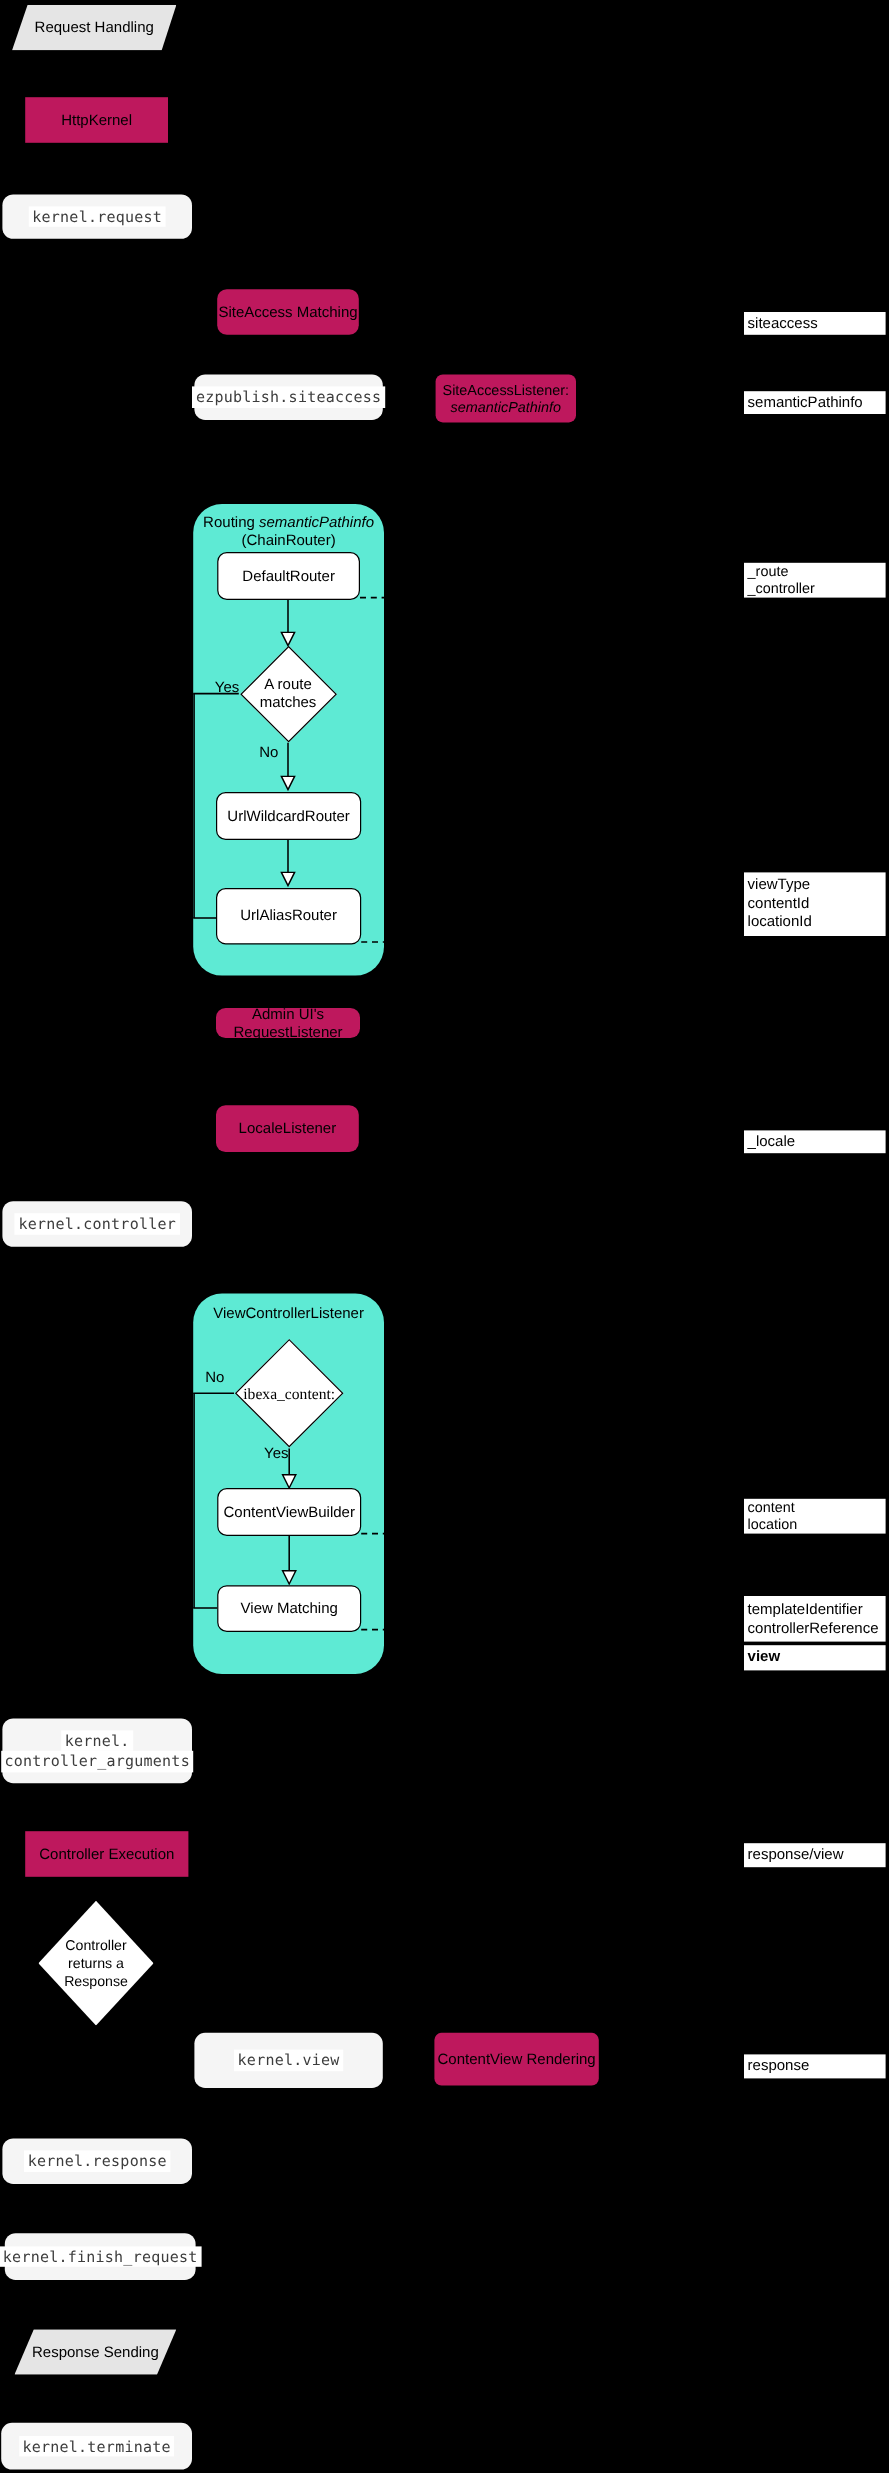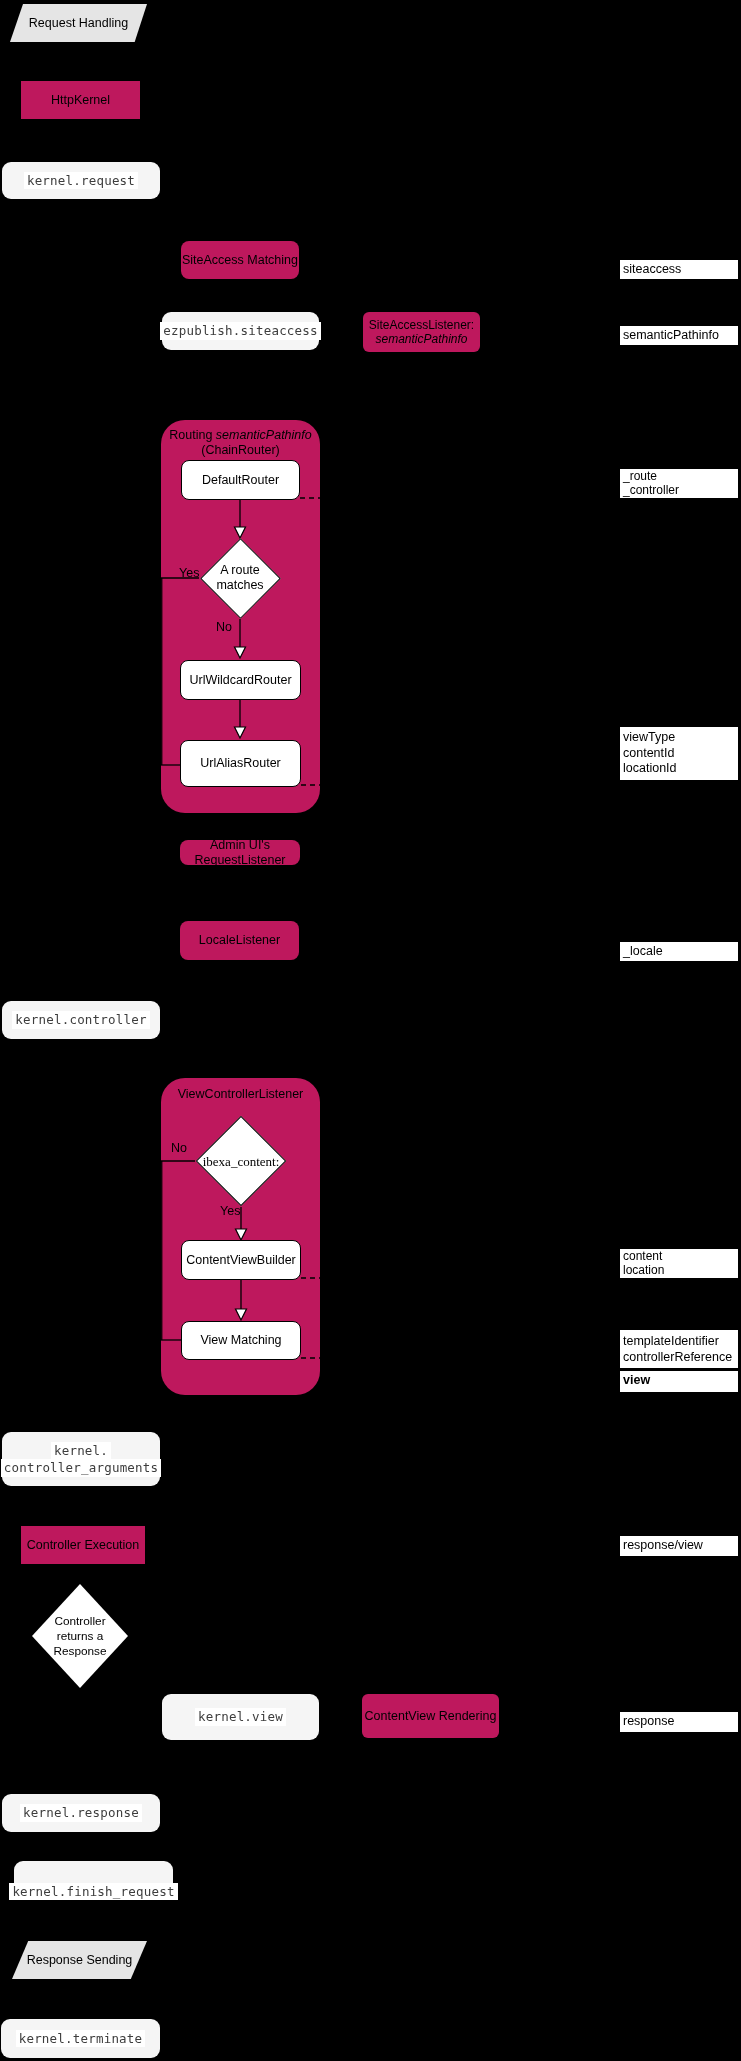--- a/index.html
+++ b/index.html
@@ -8,21 +8,21 @@
   .box{position:absolute;background:#be185d;display:flex;flex-direction:column;align-items:center;
        justify-content:center;text-align:center;font-size:12.5px;line-height:1.18;}
   .rounded{border-radius:8px;}
   .rounded6{border-radius:6px;}
   .event{position:absolute;background:#f5f5f5;border-radius:9px;display:flex;flex-direction:column;
          align-items:center;justify-content:center;font-family:"DejaVu Sans Mono","Liberation Mono",monospace;
          font-size:12.5px;letter-spacing:.2px;color:#3d3d3d;line-height:1.4;}
   .event span{background:#fff;padding:0 3px;white-space:pre;}
   .bar{position:absolute;left:620px;width:118px;background:#fff;color:#000;
        font-size:12.5px;line-height:15px;padding:2px 0 2px 3px;box-sizing:border-box;}
-  .container{position:absolute;background:#be185d;border-radius:24px;}
+  .container{position:absolute;background:#5eead4;border-radius:24px;}
   .inner{position:absolute;background:#fff;border:1.3px solid #000;border-radius:8px;display:flex;
          flex-direction:column;align-items:center;justify-content:center;text-align:center;
          font-size:12.5px;line-height:1.2;box-sizing:border-box;}
   .ctitle{position:absolute;left:0;right:0;text-align:center;font-size:12.5px;line-height:15px;}
   .dsq{position:absolute;background:#fff;border:1.3px solid #000;transform:rotate(45deg);box-sizing:border-box;}
   .dlabel{position:absolute;display:flex;flex-direction:column;align-items:center;justify-content:center;
           text-align:center;font-size:12.5px;line-height:15px;}
   .branch{position:absolute;font-size:12.5px;line-height:14px;}
   .flow{position:absolute;left:0;top:0;overflow:visible;}
   .para{position:absolute;background:#e5e5e5;display:flex;align-items:center;justify-content:center;
@@ -33,28 +33,28 @@
   #kernel-request{left:2px;top:162px;width:158px;height:37px;}
   #siteaccess-matching{left:181px;top:241px;width:118px;height:38px;}
   #ezpublish-siteaccess{left:162px;top:312px;width:157px;height:38px;}
   #siteaccess-listener{left:363px;top:312px;width:117px;height:40px;font-size:12px;}
   #routing-container{left:161px;top:420px;width:159px;height:393px;}
   #admin-request-listener{left:180px;top:840px;width:120px;height:25px;}
   #locale-listener{left:180px;top:921px;width:119px;height:39px;}
   #kernel-controller{left:2px;top:1001px;width:158px;height:38px;}
   #vcl-container{left:161px;top:1078px;width:159px;height:317px;}
   #kernel-controller-arguments{left:2px;top:1432px;width:158px;height:54px;}
-  #controller-execution{left:21px;top:1526px;width:124px;height:38px;}
+  #controller-execution{left:21px;top:1526px;width:136px;height:38px;}
   #controller-returns{left:32px;top:1584px;width:96px;height:104px;background:#fff;
       clip-path:polygon(50% 0,100% 50%,50% 100%,0 50%);display:flex;flex-direction:column;
       align-items:center;justify-content:center;text-align:center;font-size:11.8px;line-height:15px;position:absolute;}
   #kernel-view{left:162px;top:1694px;width:157px;height:46px;}
   #contentview-rendering{left:362px;top:1694px;width:137px;height:44px;}
-  #kernel-response{left:2px;top:1782px;width:158px;height:38px;margin-top:12px;}
-  #kernel-finish-request{left:14px;top:1861px;width:159px;height:39px;justify-content:flex-end;}
+  #kernel-response{left:2px;top:1782px;width:158px;height:38px;}
+  #kernel-finish-request{left:4px;top:1861px;width:159px;height:39px;}
   #response-sending{left:12px;top:1941px;width:135px;height:38px;clip-path:polygon(12% 0,100% 0,88% 100%,0 100%);}
   #kernel-terminate{left:1px;top:2019px;width:159px;height:39px;}
   
   #bar-siteaccess{top:260px;height:19px;}
   #bar-semantic{top:326px;height:19px;}
   #bar-route{top:469px;height:29px;font-size:12px;line-height:13.5px;padding-top:1px;}
   #bar-viewparams{top:727px;height:53px;line-height:15.5px;padding-top:3px;}
   #bar-locale{top:942px;height:19px;}
   #bar-contentlocation{top:1249px;height:29px;font-size:12px;line-height:13.5px;padding-top:1px;}
   #bar-template{top:1330px;height:38px;line-height:16px;padding-top:3px;}

